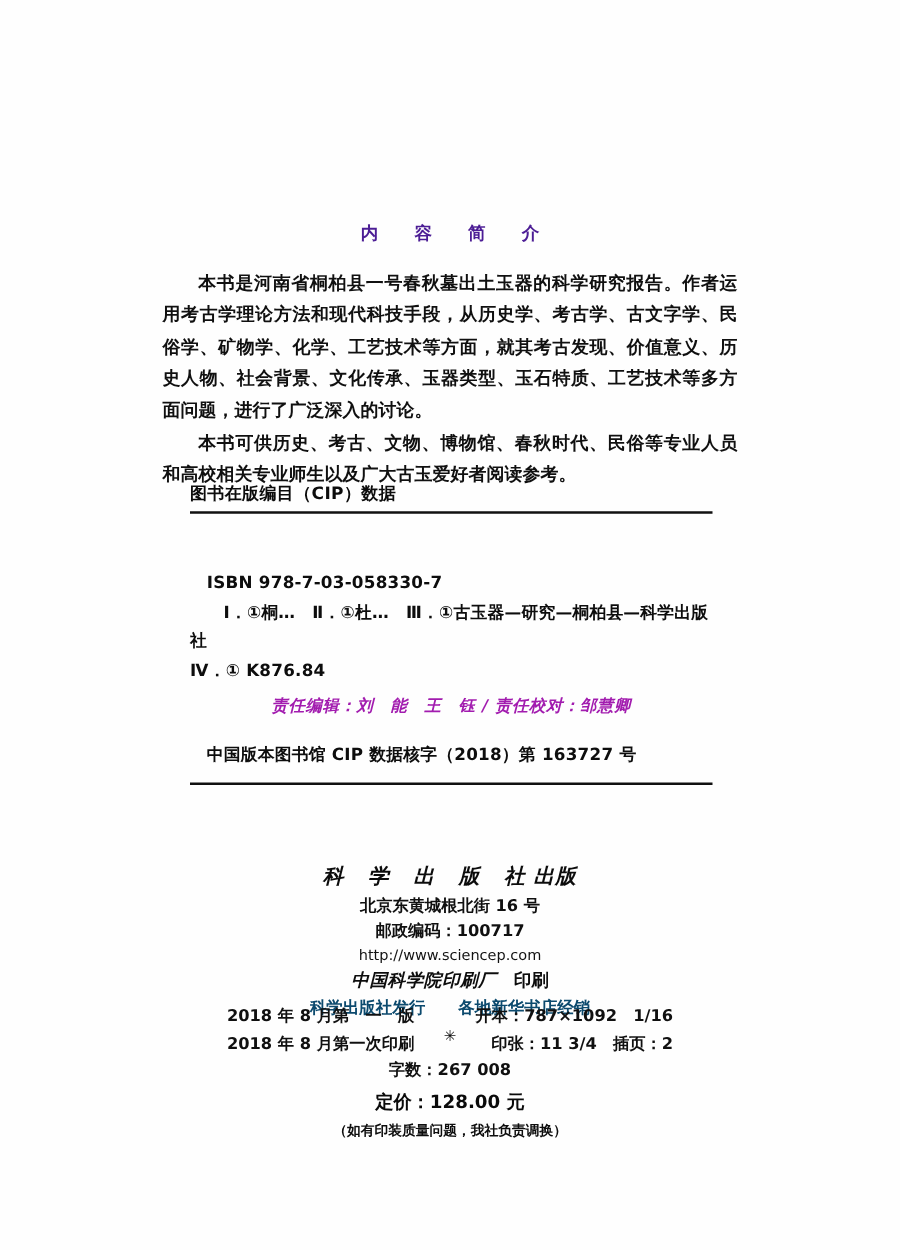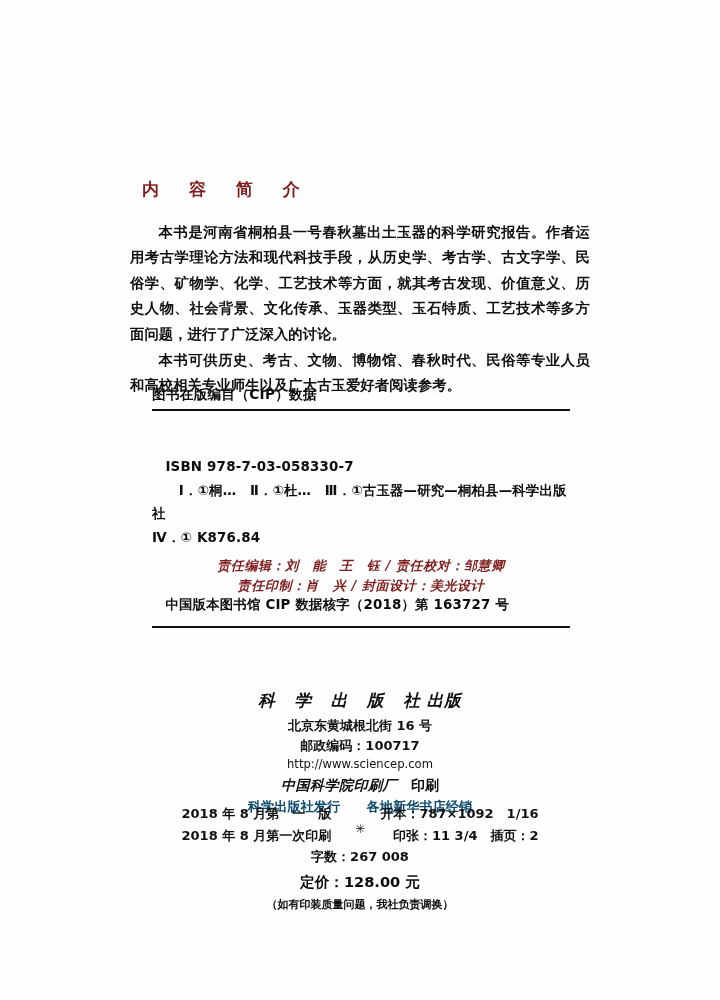--- a/index.html
+++ b/index.html
@@ -22,26 +22,27 @@
   }
 
   
   .summary-block {
     position: absolute;
     left: 130px;
     top: 178px;
     width: 460px;
   }
   .summary-title {
-    font-size: 17px;
+    text-align: center;
+    font-size: 14px;
     font-weight: bold;
     letter-spacing: 12px;
     text-indent: 12px;
     margin-bottom: 19px;
-    color: #7f1d1d;
+    color: #4c1d95;
   }
   .summary-para {
     font-size: 14.3px;
     font-weight: bold;
     line-height: 25.4px;
     text-align: justify;
     text-justify: inter-ideograph;
     text-indent: 2em;
     margin: 0 0 1px 0;
     color: #101010;
@@ -96,21 +97,21 @@
     top: 556px;
     width: 418px;
     text-align: center;
     font-family: "DejaVu Serif", "Liberation Serif", serif;
   }
   .credit-line {
     font-size: 13px;
     font-weight: bold;
     font-style: italic;
     line-height: 20px;
-    color: #7f1d1d;
+    color: #a21caf;
     letter-spacing: 0.6px;
   }
 
   
   .publisher-block {
     position: absolute;
     left: 160px;
     top: 690px;
     width: 400px;
     text-align: center;
@@ -233,21 +234,20 @@
       <div class="cip-line indent-1">ISBN 978-7-03-058330-7</div>
       <div class="cip-line indent">Ⅰ．①桐…　Ⅱ．①杜…　Ⅲ．①古玉器—研究—桐柏县—科学出版社</div>
       <div class="cip-line">Ⅳ．① K876.84</div>
       <div class="cip-line indent-1">中国版本图书馆 CIP 数据核字（2018）第 163727 号</div>
     </div>
     <hr class="rule rule-2">
   </div>
 
   <div class="credits">
     <div class="credit-line">责任编辑：刘　能　王　钰 / 责任校对：邹慧卿</div>
-    <div class="credit-line">责任印制：肖　兴 / 封面设计：美光设计</div>
   </div>
 
   <div class="publisher-block">
     <div class="pub-name"><span class="pub-calli">科 学 出 版 社</span><span>出版</span></div>
     <div class="pub-line">北京东黄城根北街 16 号</div>
     <div class="pub-line">邮政编码：100717</div>
     <div class="pub-url">http://www.sciencep.com</div>
     <div class="printer-line"><span>中国科学院印刷厂</span><span class="printer-suffix">　</span><span class="printer-suffix">印刷</span></div>
     <div class="dist-line">科学出版社发行　　各地新华书店经销</div>
     <div class="star-sep">✳</div>

